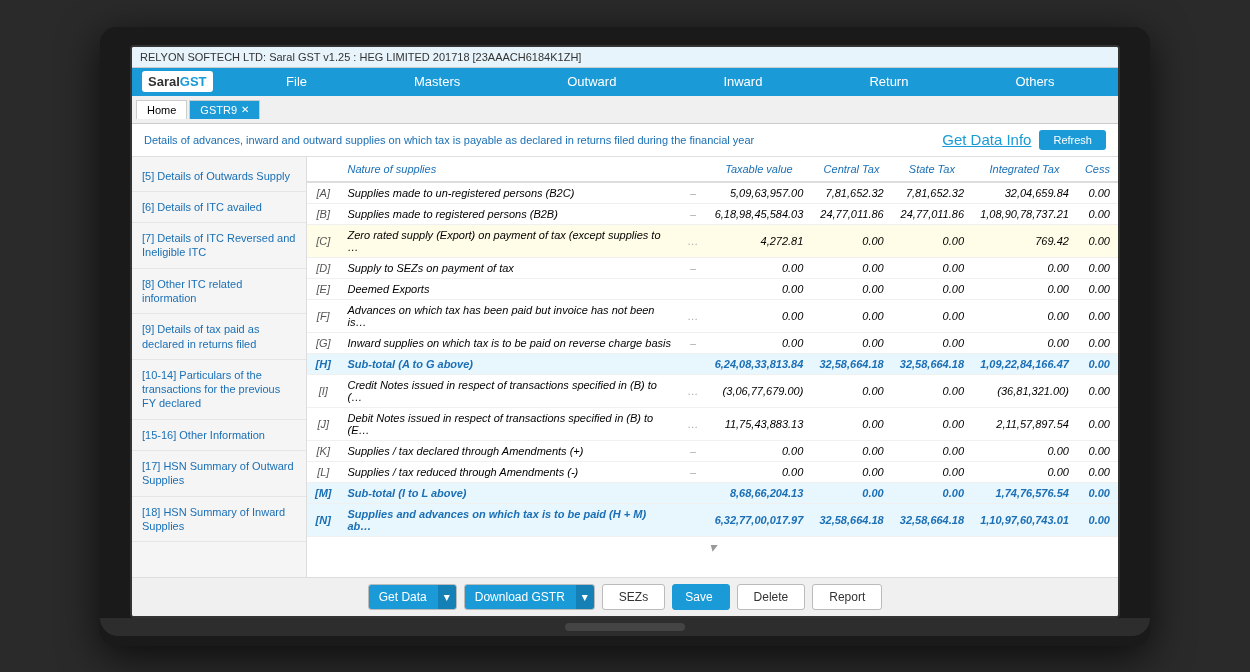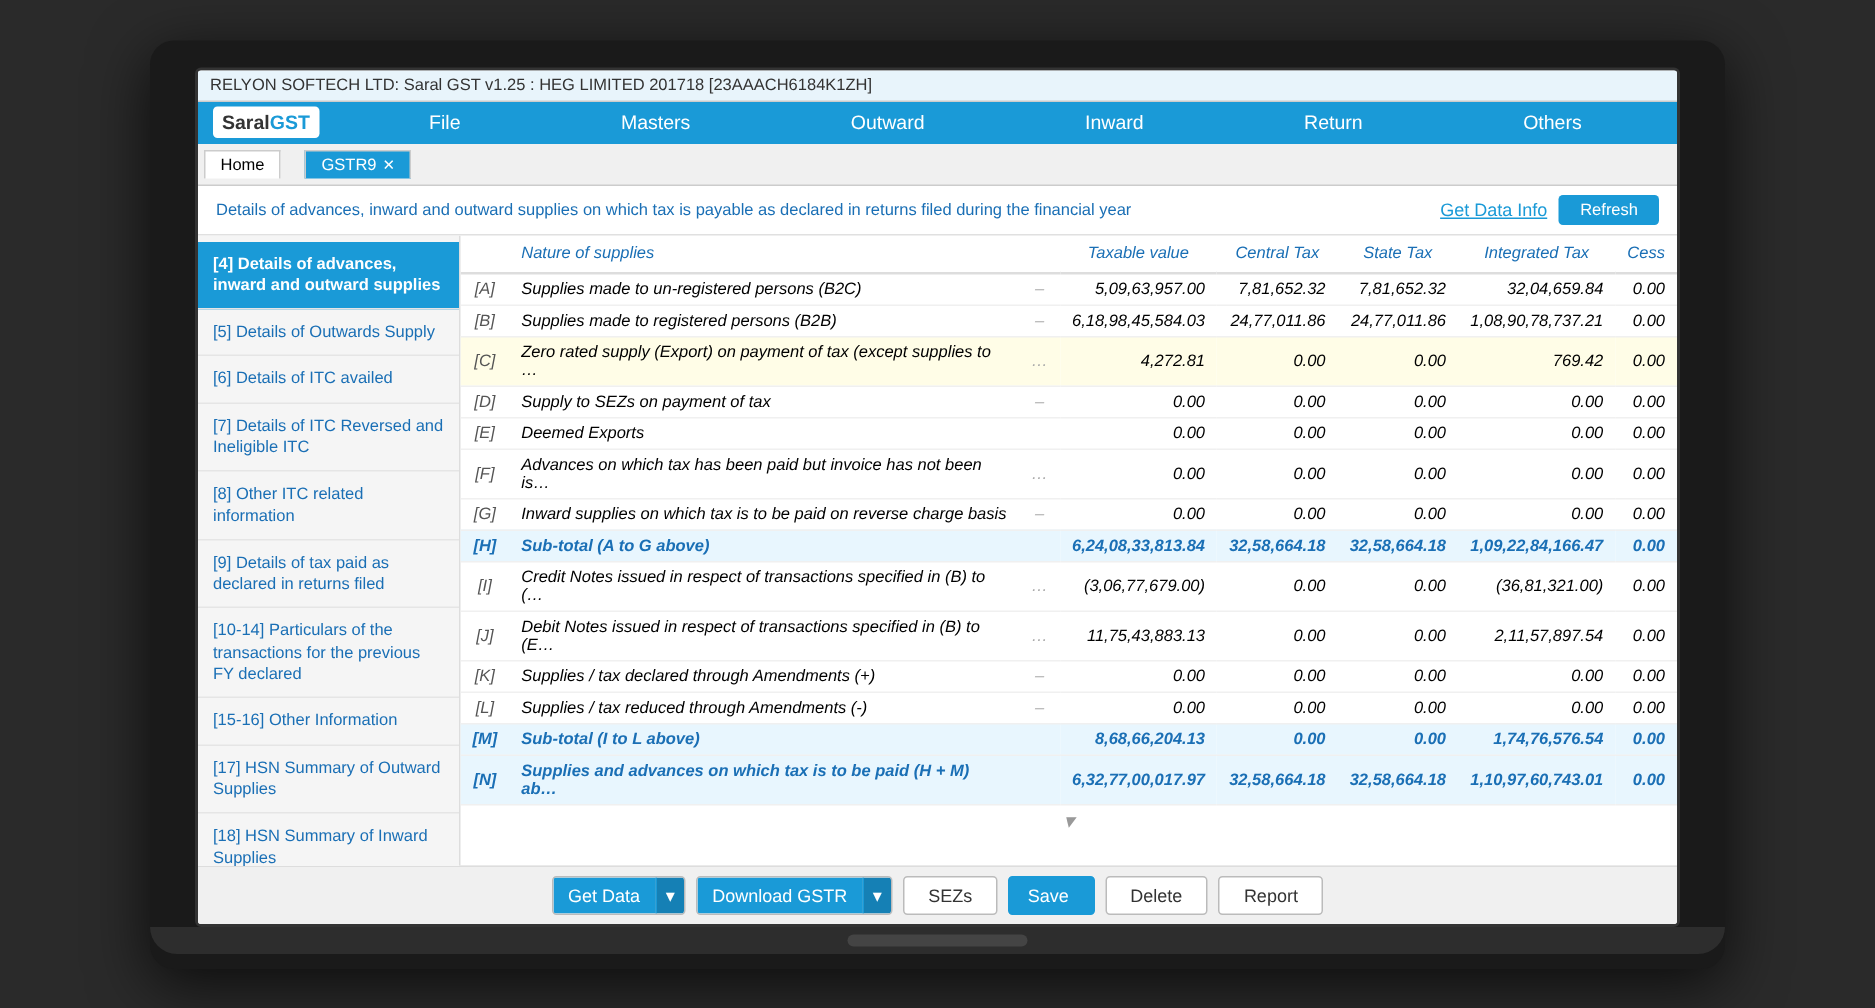--- a/index.html
+++ b/index.html
@@ -101,21 +101,21 @@
       border: 1px solid #ccc;
       border-bottom: none;
       padding: 3px 10px;
       font-size: 11px;
       cursor: pointer;
       display: flex;
       align-items: center;
       gap: 4px;
       margin-right: 2px;
     }
-    .tab-item.active { background: #1a9ad7; color: #fff; margin-left: 14px; }
+    .tab-item.active { background: #1a9ad7; color: #fff; }
     .tab-close { cursor: pointer; font-size: 10px; }
 
     
     .info-bar {
       background: #fff;
       padding: 6px 12px;
       display: flex;
       justify-content: space-between;
       align-items: center;
       border-bottom: 1px solid #e0e0e0;
@@ -124,21 +124,21 @@
       color: #1a6fb5;
       font-size: 11px;
     }
     .info-actions {
       display: flex;
       align-items: center;
       gap: 8px;
     }
     .get-data-info {
       color: #1a9ad7;
-      font-size: 12px;
+      font-size: 15px;
       cursor: pointer;
       text-decoration: underline;
     }
     .refresh-btn {
       background: #1a9ad7;
       color: #fff;
       border: none;
       padding: 4px 14px;
       border-radius: 3px;
       cursor: pointer;
@@ -305,21 +305,20 @@
       <span class="info-text">Details of advances, inward and outward supplies on which tax is payable as declared in returns filed during the financial year</span>
       <div class="info-actions">
         <span class="get-data-info">Get Data Info</span>
         <button class="refresh-btn">Refresh</button>
       </div>
     </div>
 
     <div class="main-content">
 
       <div class="sidebar">
-        <div class="sidebar-item active">[4] Details of advances, inward and outward supplies</div>
         <div class="sidebar-item">[5] Details of Outwards Supply</div>
         <div class="sidebar-item">[6] Details of ITC availed</div>
         <div class="sidebar-item">[7] Details of ITC Reversed and  Ineligible ITC</div>
         <div class="sidebar-item">[8] Other ITC related information</div>
         <div class="sidebar-item">[9] Details of tax paid as declared in returns filed</div>
         <div class="sidebar-item">[10-14] Particulars of the transactions for the previous FY declared</div>
         <div class="sidebar-item">[15-16] Other Information</div>
         <div class="sidebar-item">[17] HSN Summary of Outward Supplies</div>
         <div class="sidebar-item">[18] HSN Summary of Inward Supplies</div>
       </div>

